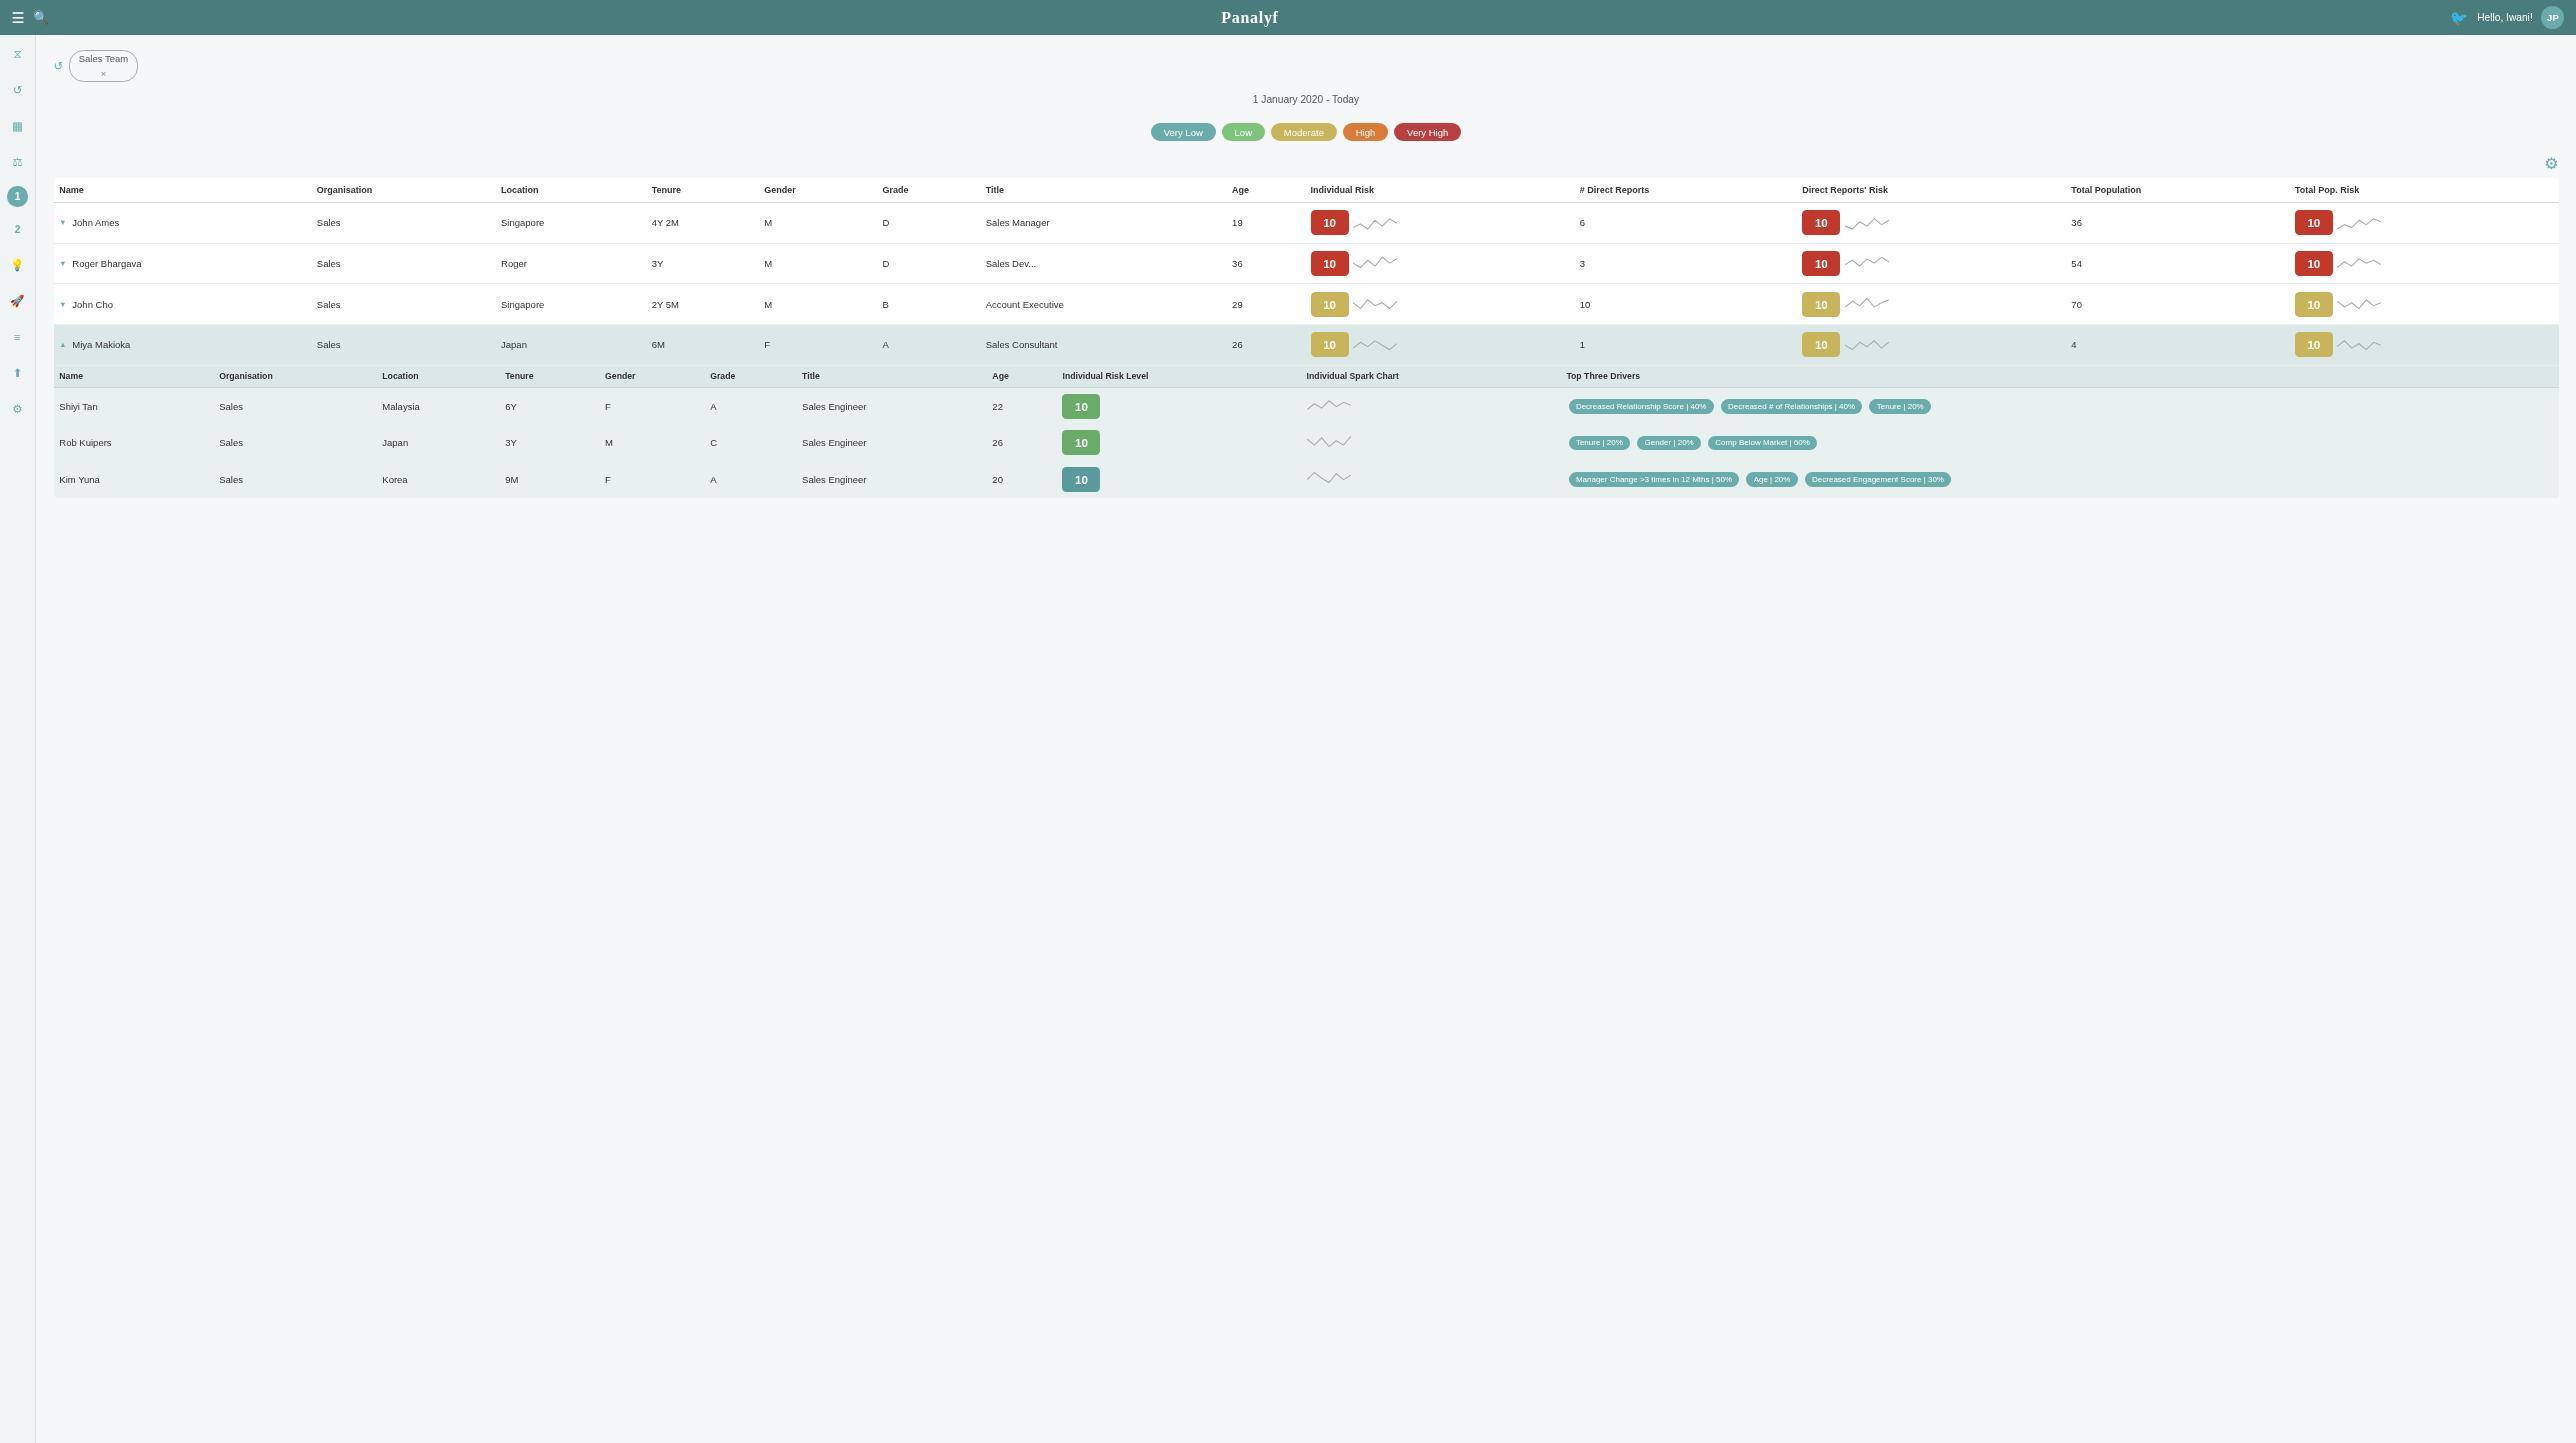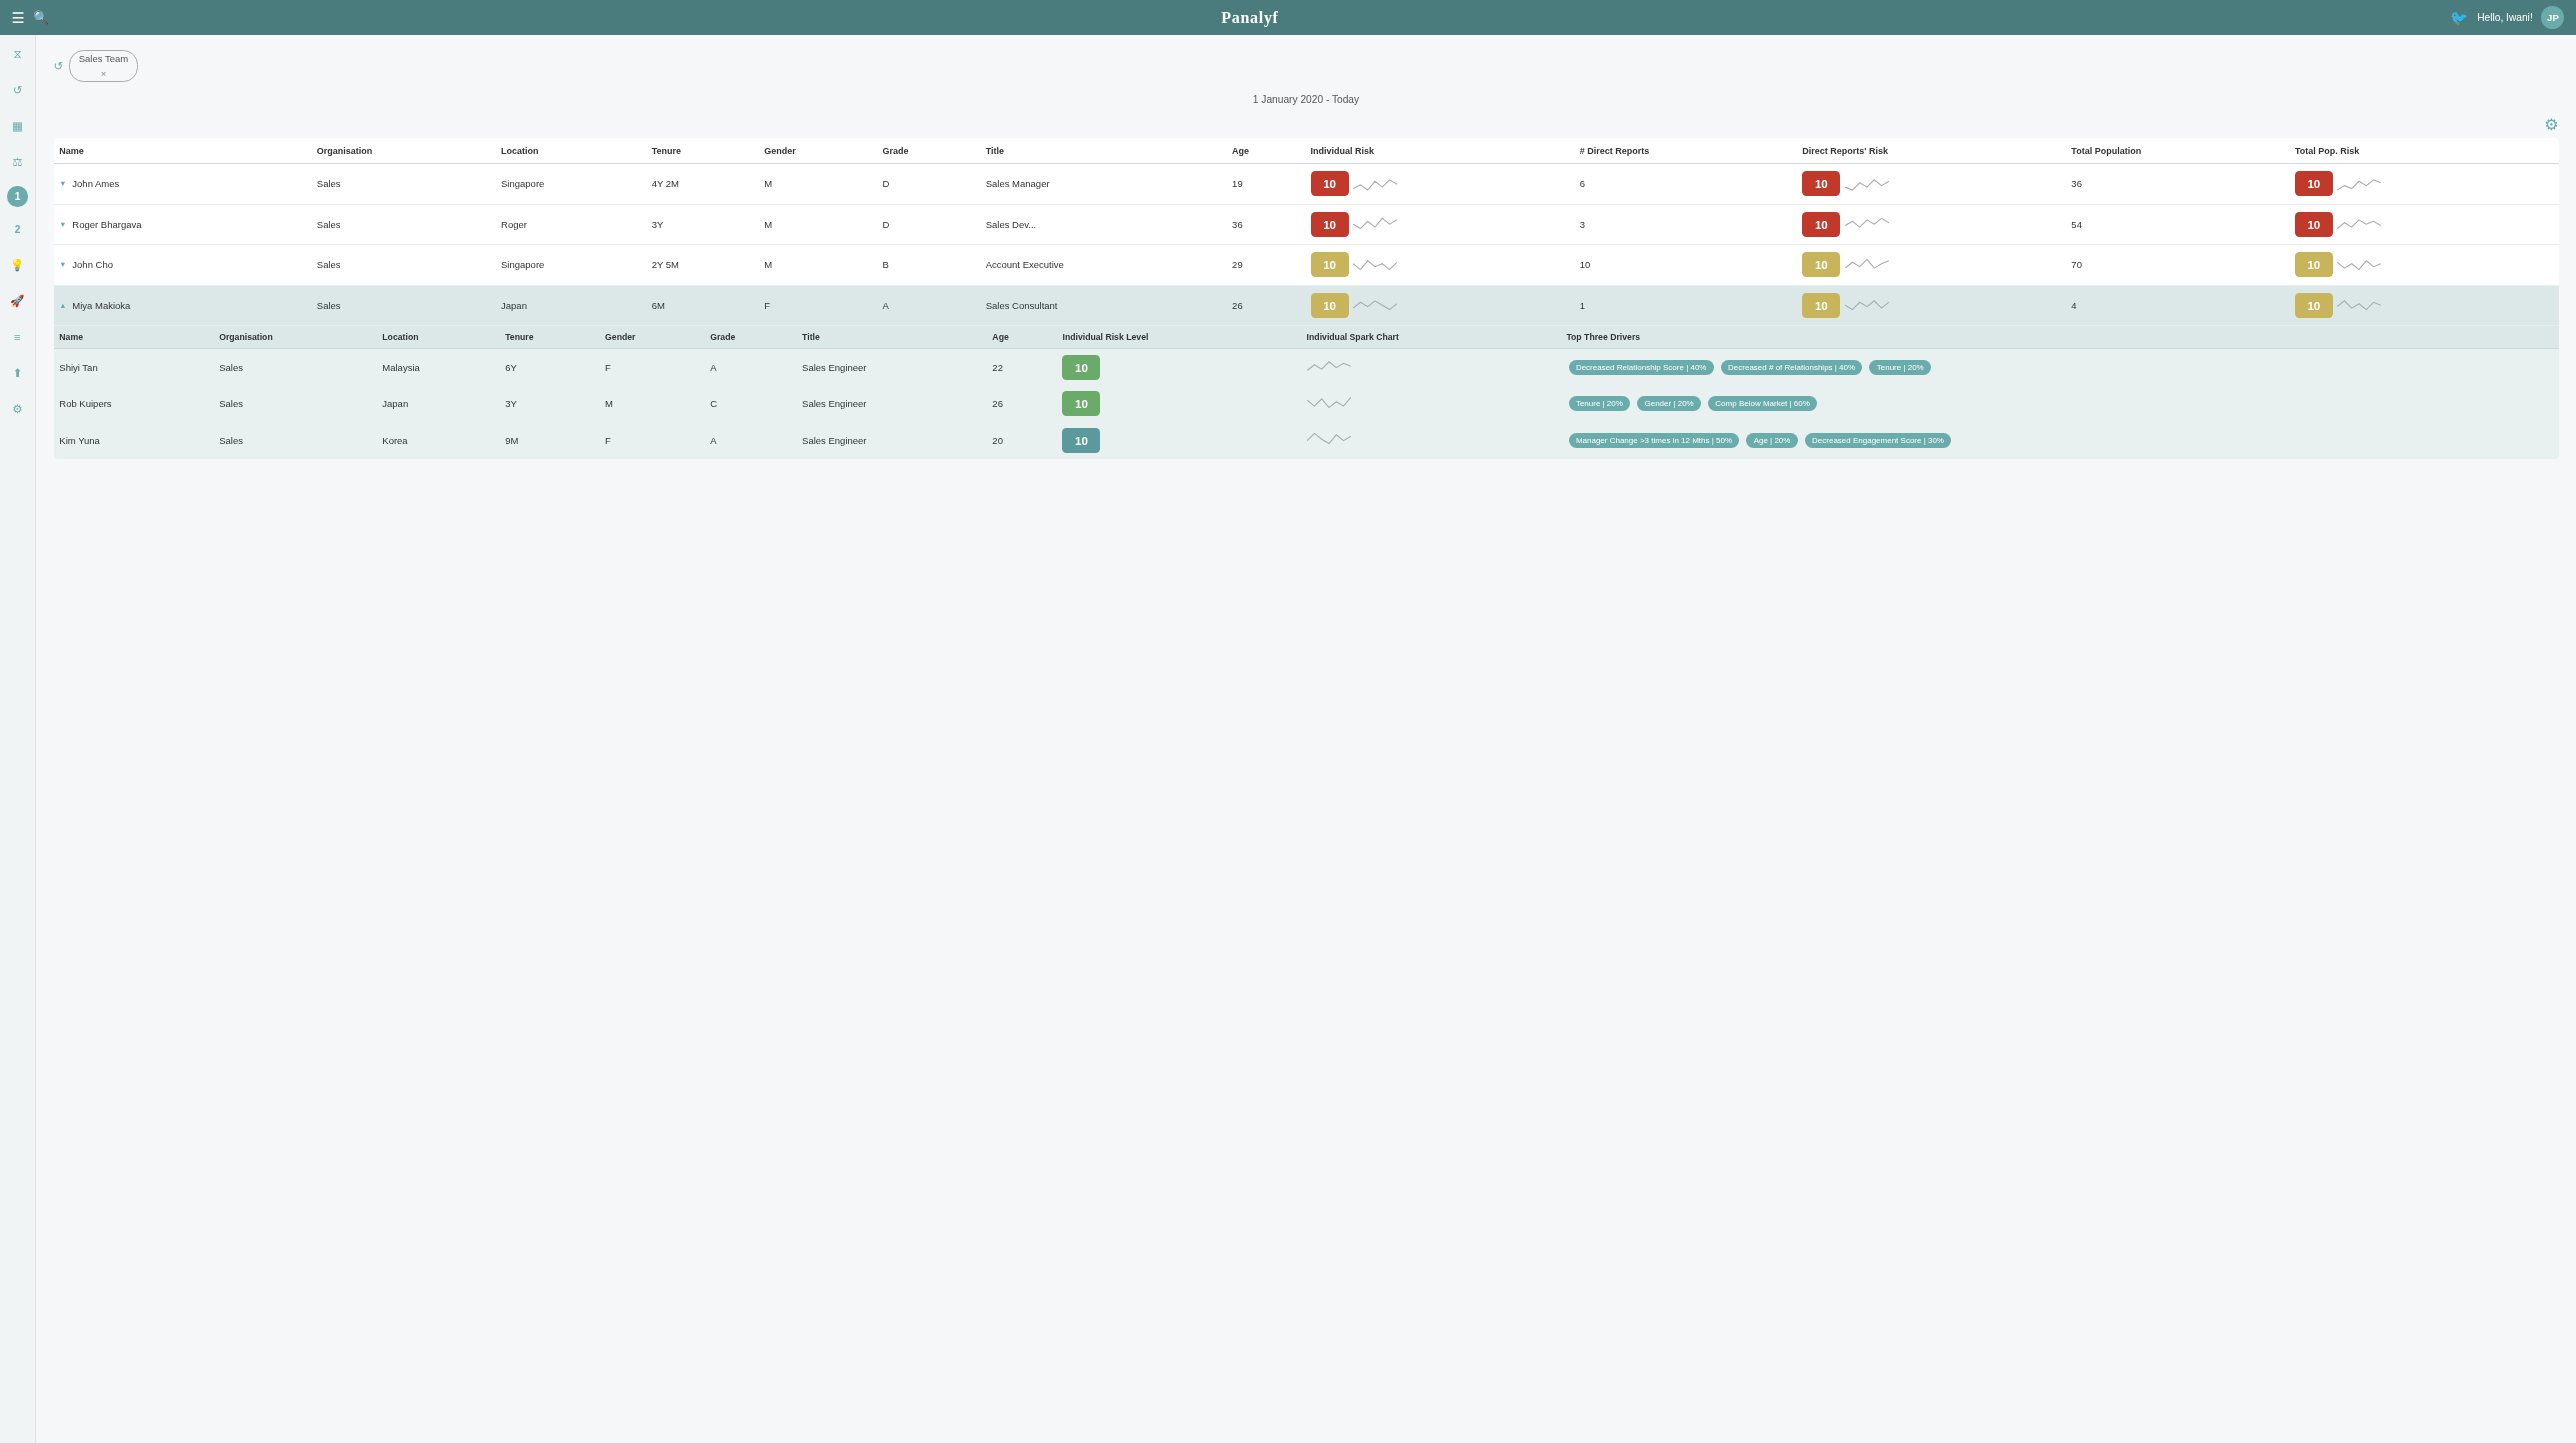--- a/index.html
+++ b/index.html
@@ -92,21 +92,21 @@
       gap: 4.4px;
       cursor: pointer;
       width: fit-content;
       flex-direction: column;
     }
 
     .date-row {
       text-align: center;
       font-size: 10.2px;
       color: #555;
-      margin-bottom: 10px;
+      margin-bottom: 18px;
     }
     .risk-badges {
       display: flex;
       justify-content: center;
       gap: 5.8px;
       margin-bottom: 13px;
     }
     .risk-badge {
       padding: 3.6px 13px;
       border-radius: 14.6px;
@@ -266,20 +266,27 @@
         <span style="color:#6aabac;font-size:11.6px;cursor:pointer;">↺</span>
         <div class="team-badge">
           <span>Sales Team</span>
           <span style="color:#888;">×</span>
         </div>
       </div>
     </div>
 
     <div class="date-row">1 January 2020 - Today</div>
 
+    <div class="risk-badges">
+      <div class="risk-badge risk-very-low">Very Low</div>
+      <div class="risk-badge risk-low">Low</div>
+      <div class="risk-badge risk-moderate">Moderate</div>
+      <div class="risk-badge risk-high">High</div>
+      <div class="risk-badge risk-very-high">Very High</div>
+    </div>
 
     <div class="gear-row">
       <span class="gear-btn">⚙</span>
     </div>
 
     <table class="main-table">
       <thead>
         <tr>
           <th>Name</th>
           <th>Organisation</th>

